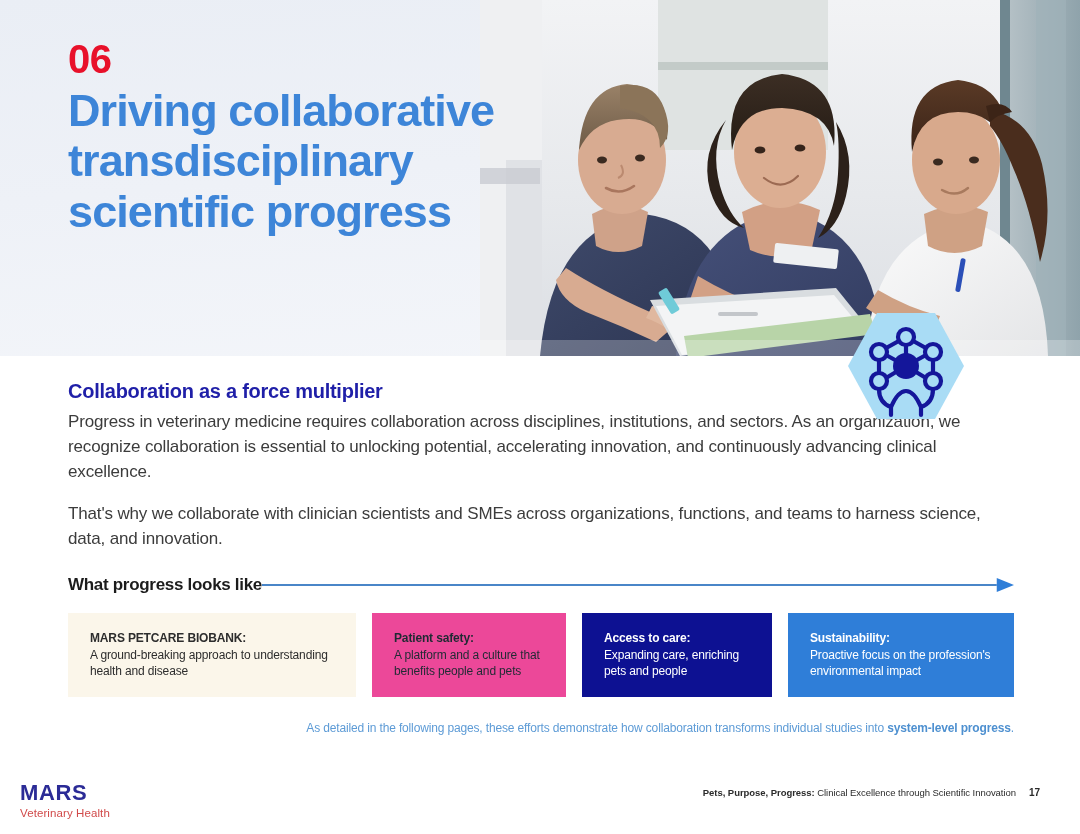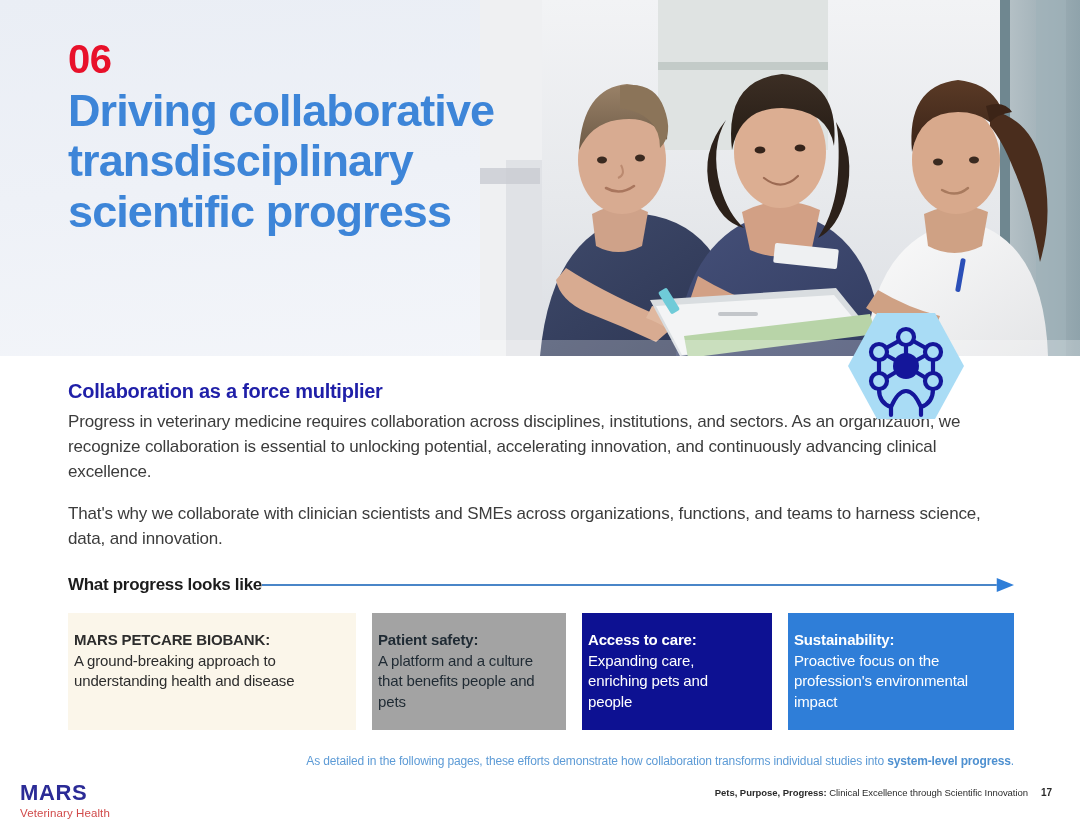--- a/index.html
+++ b/index.html
@@ -115,34 +115,34 @@
   .progress-arrow svg { display: block; width: 100%; height: 16px; }
 
   
   .cards {
     display: flex;
     margin-top: 18px;
     gap: 16px;
     align-items: stretch;
   }
   .card {
-    padding: 17px 18px 18px 6px;
+    padding: 17px 18px 18px 22px;
     line-height: 1.35;
-    font-size: 15px;
+    font-size: 12px;
     letter-spacing: -0.15px;
   }
   .card-title {
     font-weight: 700;
     display: block;
     margin-bottom: 1px;
   }
   .card-body { display: block; }
 
   .card-1 { flex: 0 0 288px; background: #fbf6ea; color: #2d2d2d; }
-  .card-2 { flex: 0 0 194px; background: #a3a3a3; color: #1f2a33; }
+  .card-2 { flex: 0 0 194px; background: #ec4899; color: #1f2a33; }
   .card-3 { flex: 0 0 226px; background: #2f7ed8; color: #ffffff; }
   .card-4 { flex: 0 0 190px; background: #0d1192; color: #ffffff; }
 
   
   .closing {
     margin-top: 23px;
     font-size: 12px;
     color: #5d9bd6;
     line-height: 1.47;
     letter-spacing: -0.15px;
@@ -170,21 +170,21 @@
   }
   .logo-sub {
     font-size: 11.5px;
     color: #d14a4a;
     letter-spacing: 0.1px;
     line-height: 1.3;
     margin-top: 1px;
   }
   .footer-right {
     position: absolute;
-    right: 28px; top: 11px;
+    right: 40px; top: 11px;
     font-size: 9.5px;
     color: #2b2b2b;
     letter-spacing: -0.05px;
     white-space: nowrap;
   }
   .footer-right b { font-weight: 700; }
   .page-num {
     display: inline-block;
     margin-left: 13px;
     font-weight: 700;

